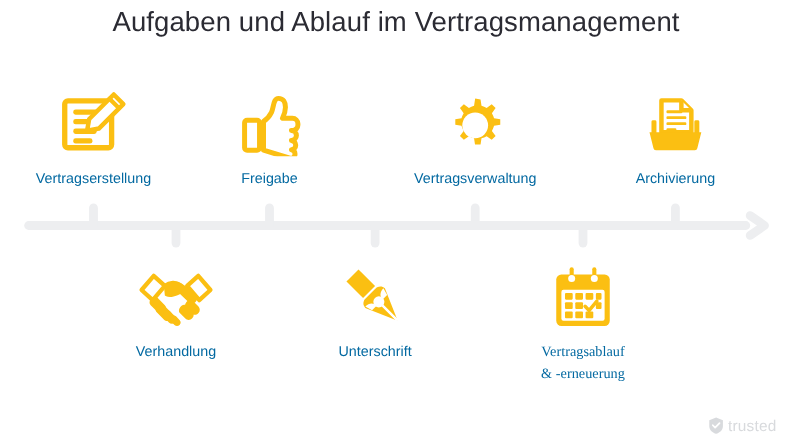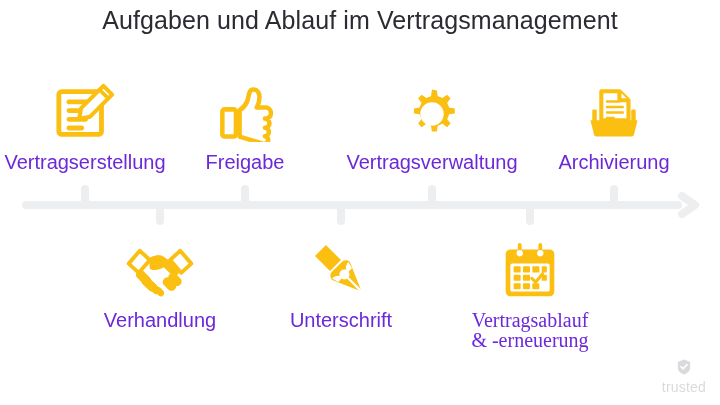--- a/index.html
+++ b/index.html
@@ -69,37 +69,36 @@
     position: absolute;
     text-align: center;
   }
   .step .icon-wrap {
     height: 66px;
     display: flex;
     align-items: center;
     justify-content: center;
   }
   .step .label {
-    font-size: 20px;
-    color: #6d28d9;
+    font-size: 13px;
+    color: #0369a1;
     line-height: 20px;
     white-space: pre-line;
     margin-top: 6px;
   }
   .step-top .icon-wrap { margin-bottom: 0; }
 
   
   .watermark {
     position: absolute;
     right: 14px;
     bottom: 10px;
     display: flex;
     align-items: center;
     gap: 4px;
-    flex-direction: column;
   }
   .watermark .wm-text {
     font-size: 14px;
     color: #d8dadd;
     letter-spacing: 0.2px;
   }
 </style>
 </head>
 <body>
 

